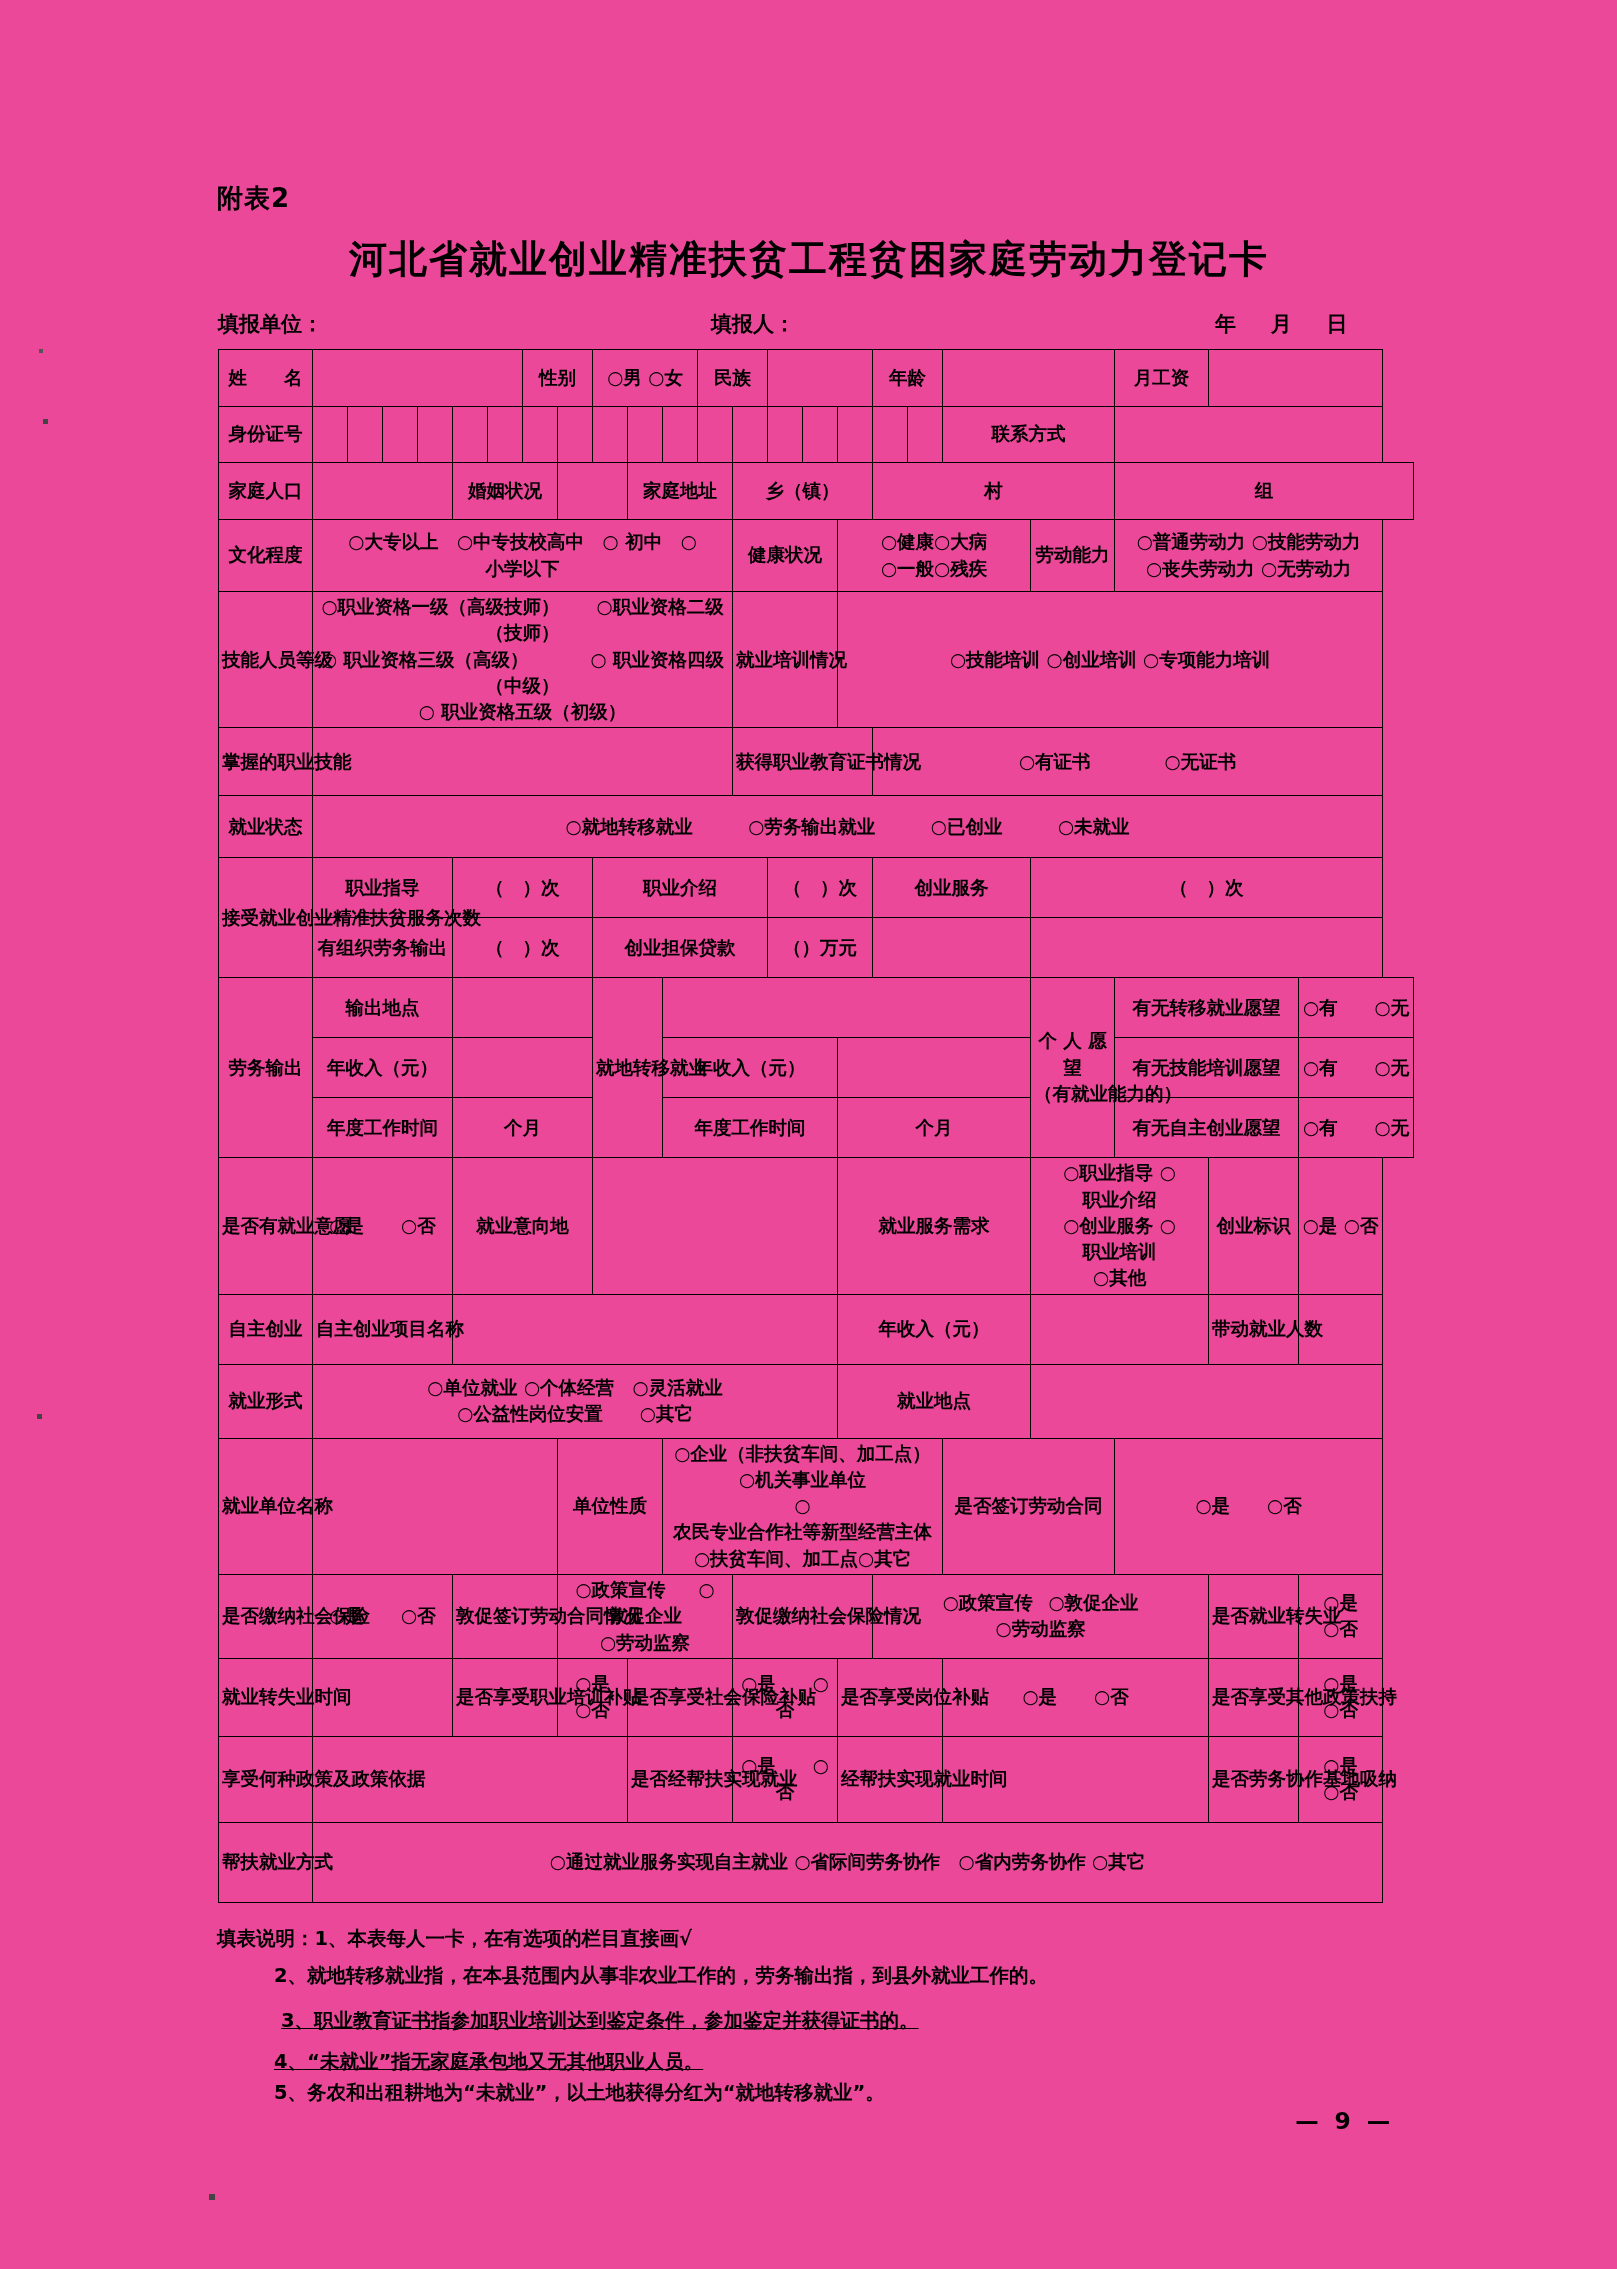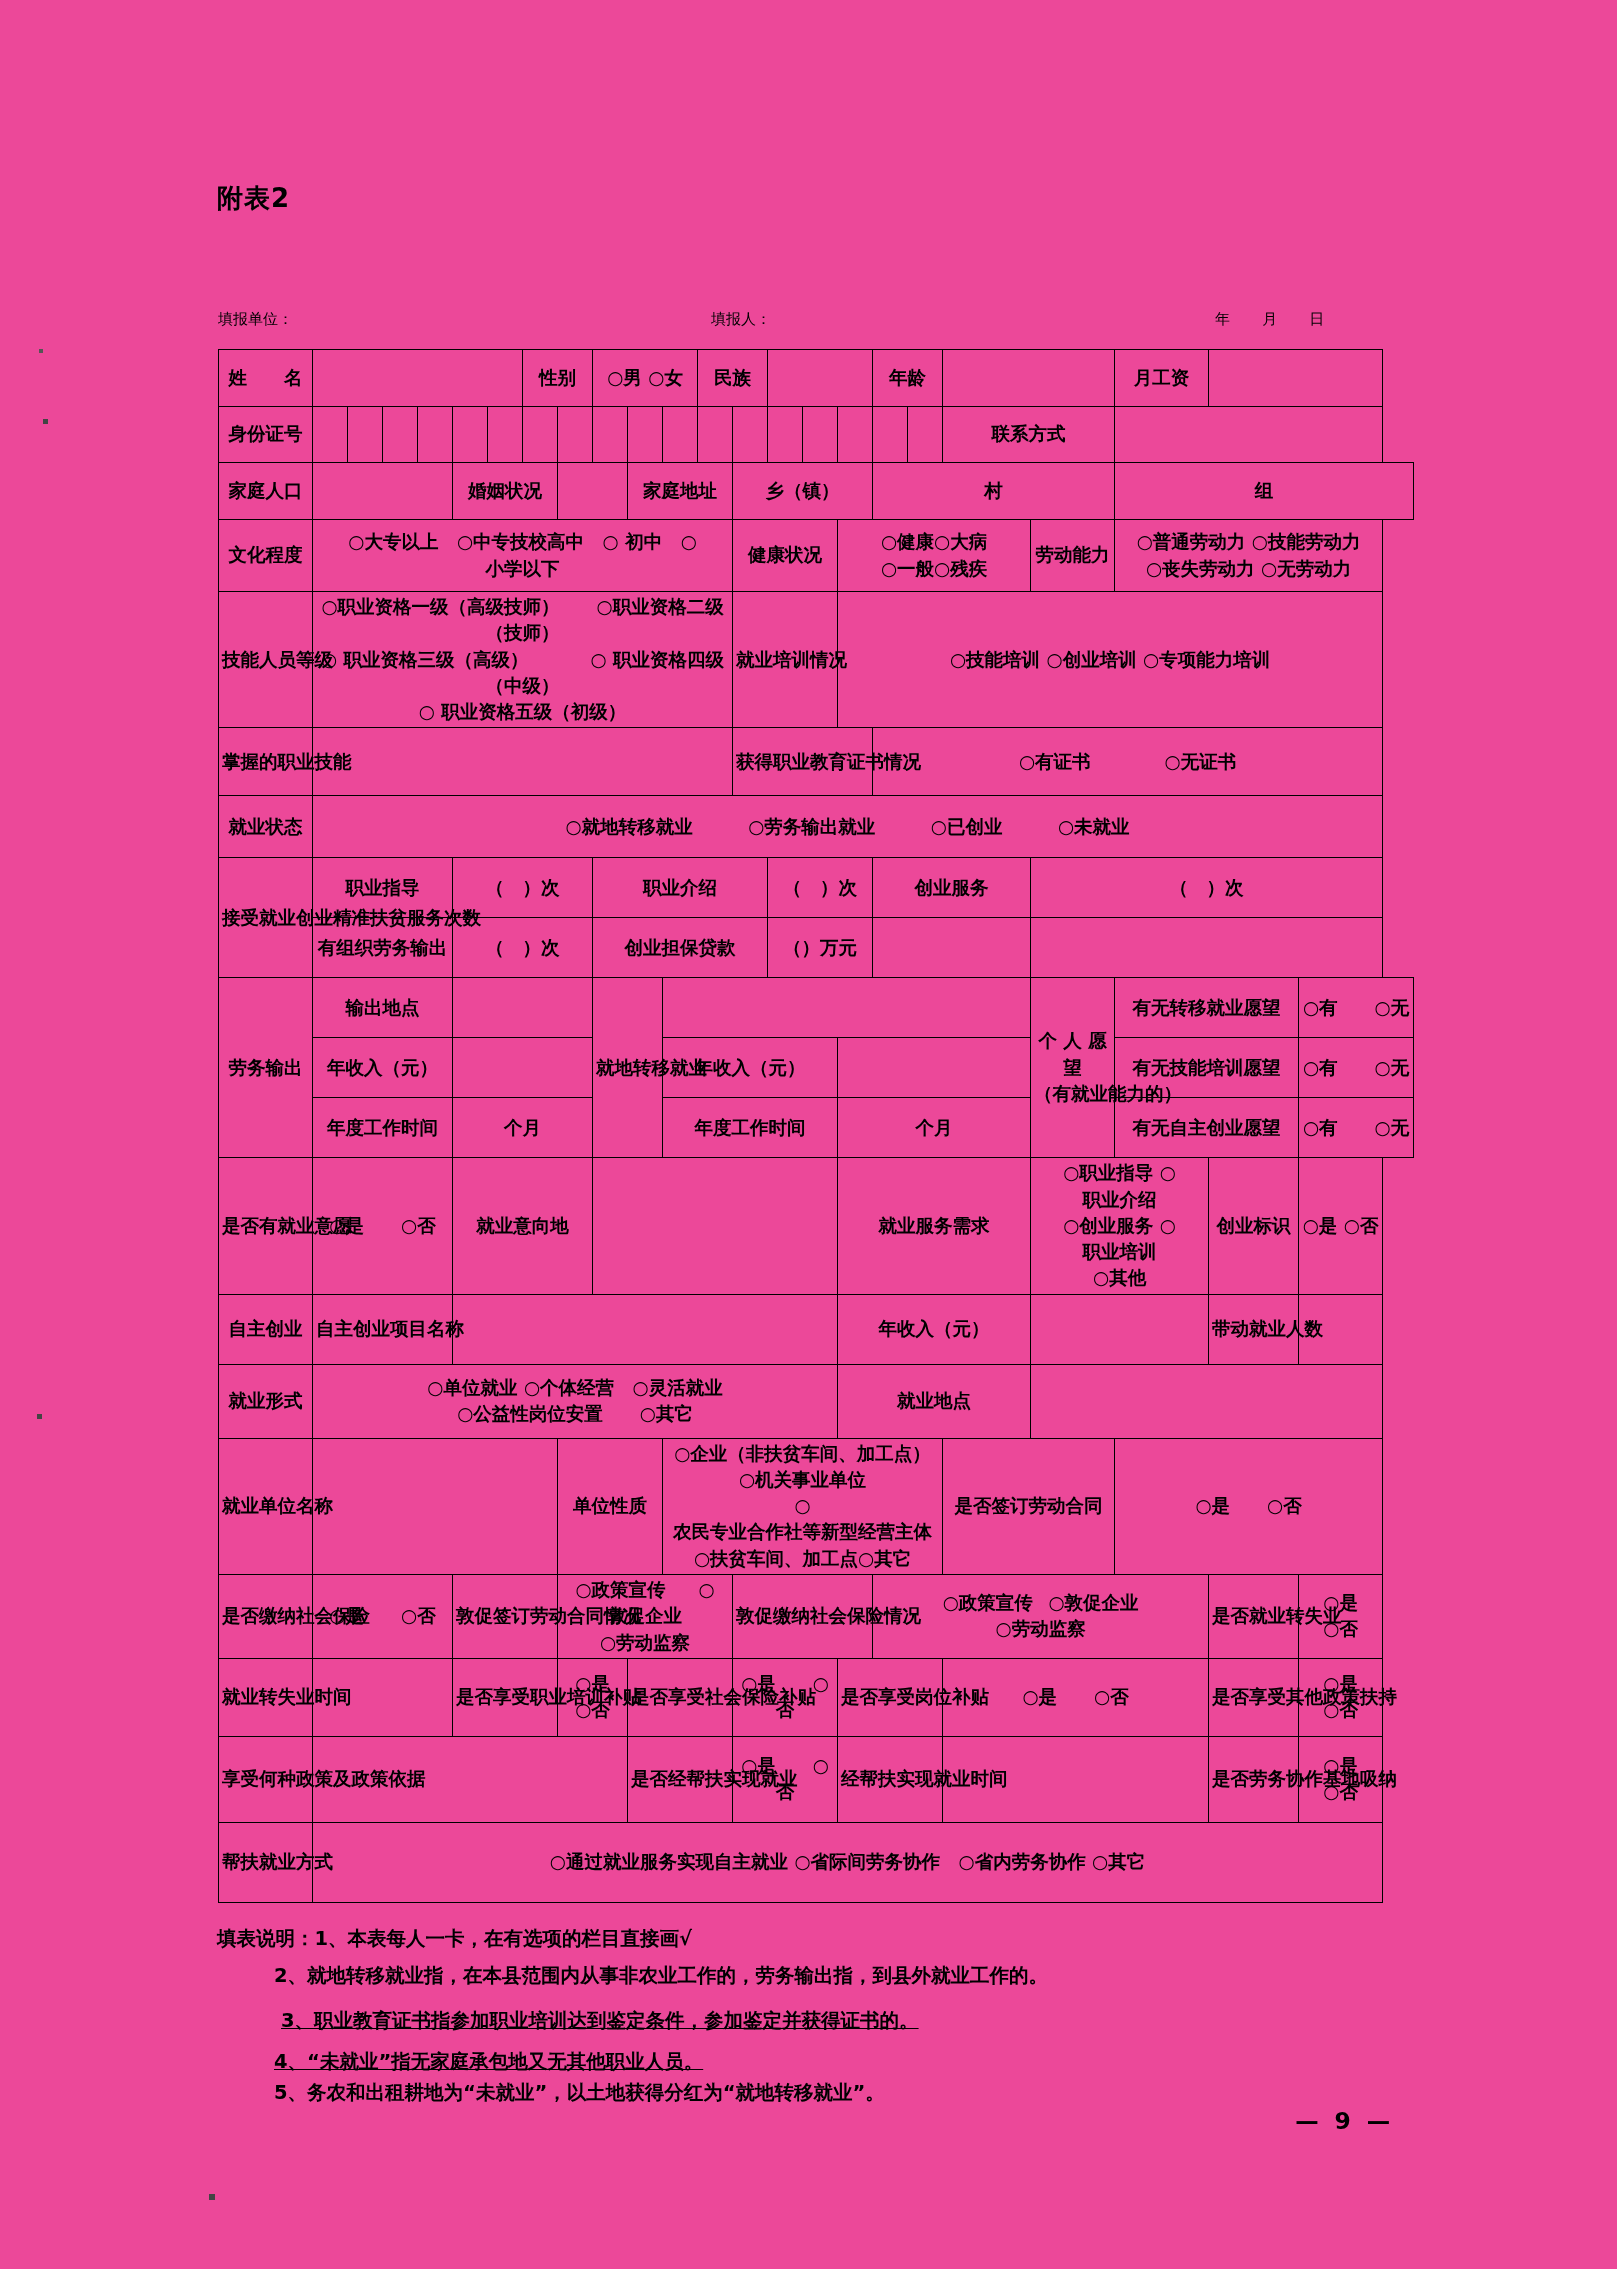--- a/index.html
+++ b/index.html
@@ -16,21 +16,21 @@
   .attach-label{
     position:absolute;left:217px;top:181px;
     font-size:26px;font-weight:bold;letter-spacing:1px;
   }
   .doc-title{
     position:absolute;left:0;right:0;top:234px;text-align:center;
     font-size:38px;font-weight:bold;letter-spacing:2px;
   }
   .meta-row{
     position:absolute;left:218px;top:310px;width:1196px;height:29px;
-    font-size:15px;font-weight:normal;
+    font-size:21px;font-weight:bold;
   }
   .meta-row .m1{position:absolute;left:0;top:0;}
   .meta-row .m2{position:absolute;left:493px;top:0;}
   .meta-row .m3{position:absolute;left:990px;top:0;letter-spacing:13.7px;margin-left:7px;}
 
   
   table.form{
     position:absolute;left:218px;top:349px;
     width:1196px;
     border-collapse:collapse;
@@ -77,20 +77,21 @@
 <body>
 
 <div id="page">
 
   <div class="dot-left"></div>
   <div class="dot-left2"></div>
   <div class="dot-left3"></div>
   <div class="dot-bot"></div>
 
   <div class="attach-label">附表2</div>
+  <div class="doc-title">河北省就业创业精准扶贫工程贫困家庭劳动力登记卡</div>
 
   <div class="meta-row">
     <span class="m1">填报单位：</span>
     <span class="m2">填报人：</span>
     <span class="m3">年  月  日</span>
   </div>
 
   <table class="form">
     <colgroup>
       <col style="width:94px">

